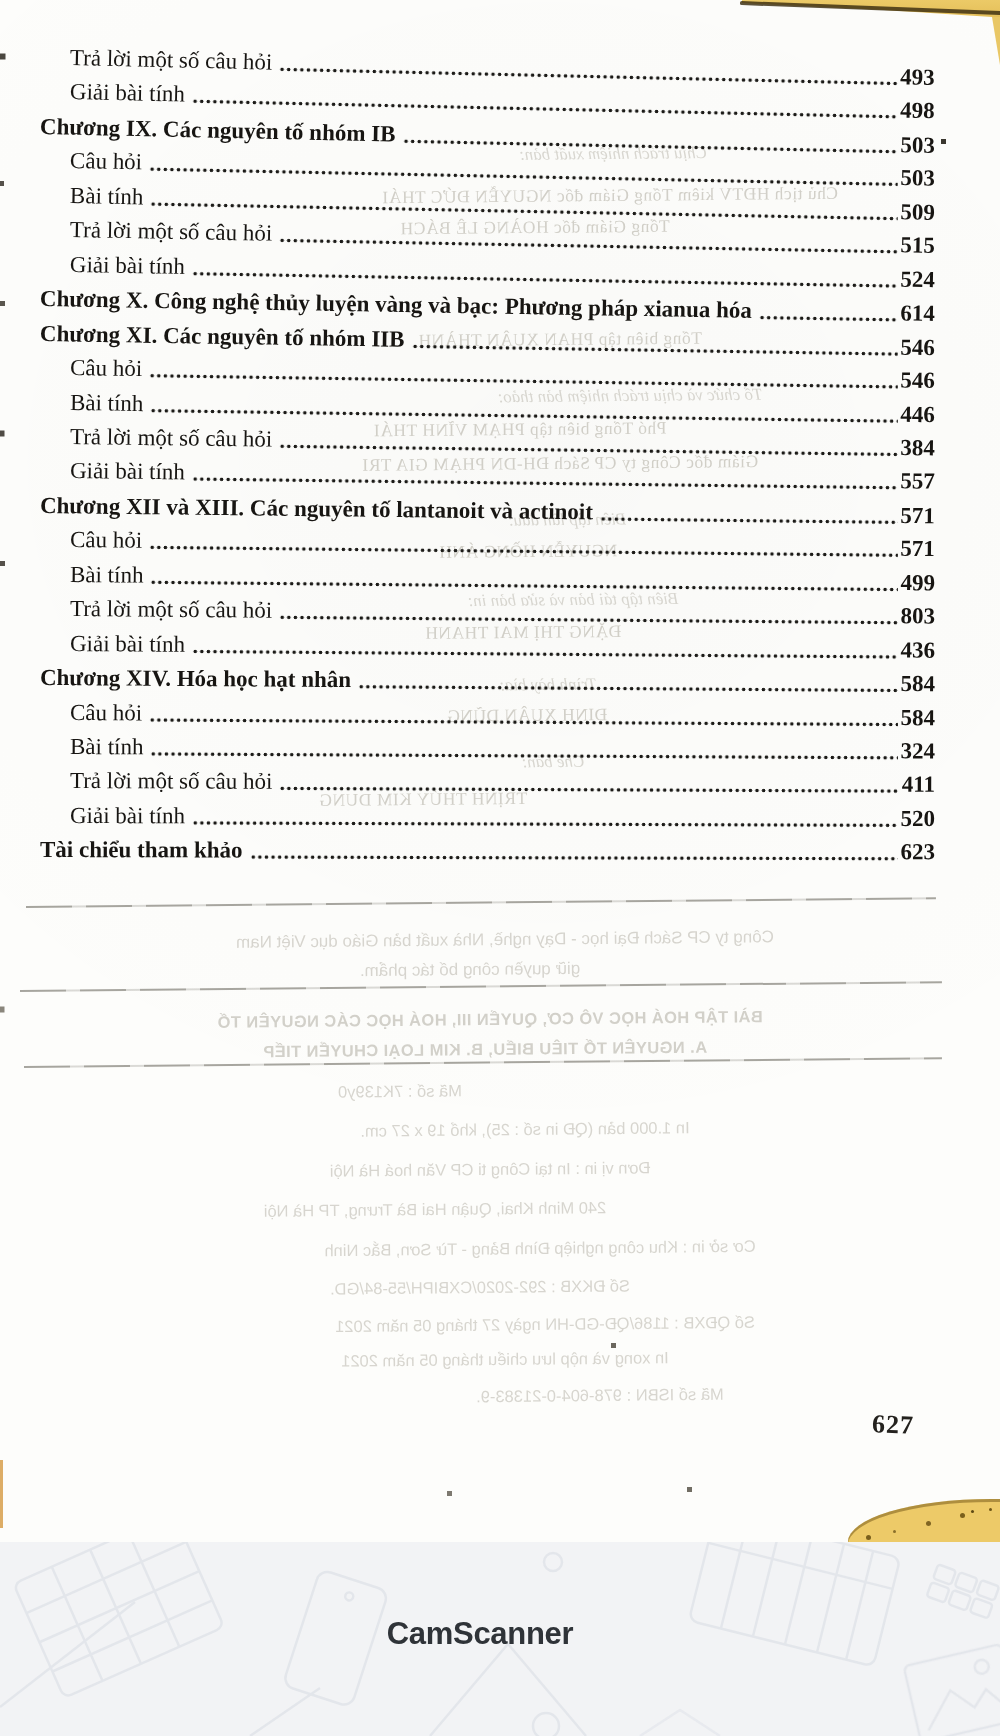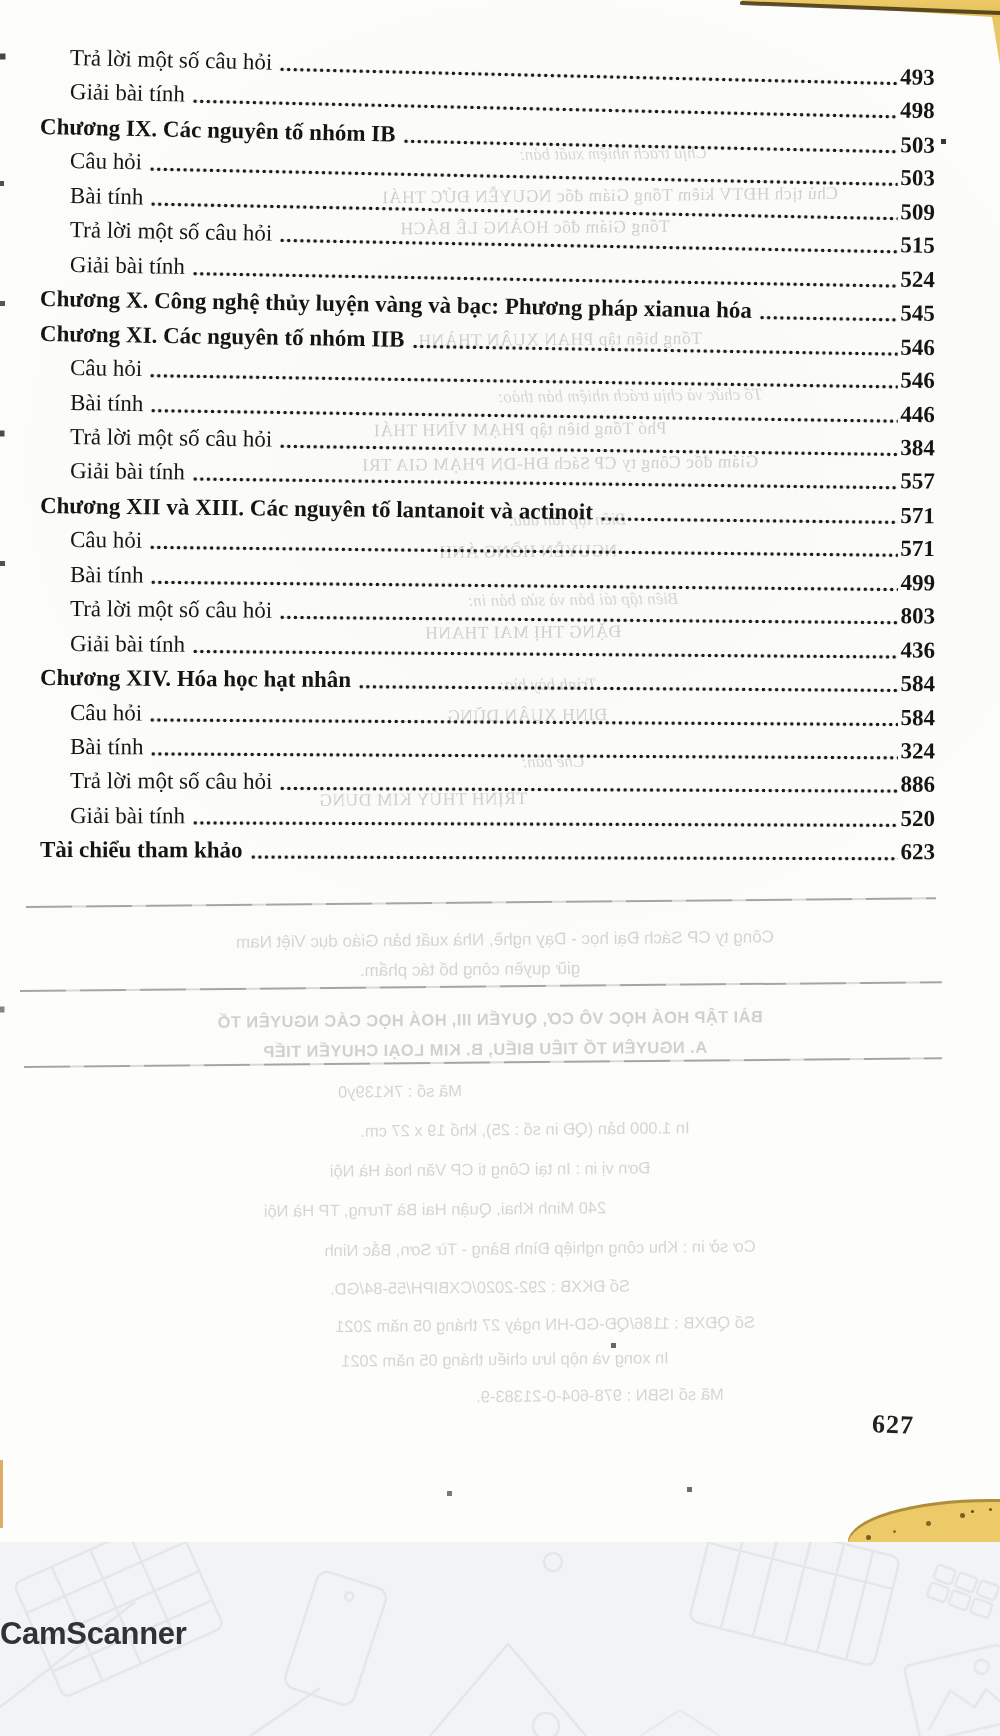--- a/index.html
+++ b/index.html
@@ -47,21 +47,21 @@
   .toc-row.lvl1 .lbl{font-weight:500;}
   .leader{flex:1;height:9px;margin:0 3px 3px 7px;
           background-image:radial-gradient(circle,#1b1a17 1.65px,rgba(0,0,0,0) 2.05px);
           background-size:6.6px 9px;background-repeat:repeat-x;background-position:0 100%;}
   .pgnum{font-weight:600;white-space:nowrap;}
   .folio{position:absolute;left:872px;top:1410px;font-size:26px;font-weight:600;color:#24221e;
          transform:rotate(2deg);letter-spacing:1px;}
   
   .footer{position:absolute;left:0;top:1542px;width:1000px;height:194px;background:#f2f3f5;overflow:hidden;}
   .footer svg{position:absolute;left:0;top:0;}
-  .watermark{position:absolute;left:0;right:40px;top:74px;
+  .watermark{position:absolute;left:0;right:40px;top:74px;text-align:center;
              font-family:"Liberation Sans",sans-serif;font-size:31px;font-weight:bold;
              color:#2f3338;letter-spacing:-0.3px;}
 </style>
 </head>
 <body>
 
 <div class="stage">
 
   <div class="scan">
 
@@ -115,21 +115,21 @@
           <span class="pgnum">515</span>
         </div>
         <div class="toc-row lvl1" style="top: 248.7px; left: 70px; transform: rotate(1.01deg);">
           <span class="lbl">Giải bài tính</span>
           <span class="leader"></span>
           <span class="pgnum">524</span>
         </div>
         <div class="toc-row lvl0" style="top: 283.15px; left: 40px; transform: rotate(0.96deg);">
           <span class="lbl">Chương X. Công nghệ thủy luyện vàng và bạc: Phương pháp xianua hóa</span>
           <span class="leader"></span>
-          <span class="pgnum">545</span>
+          <span class="pgnum">614</span>
         </div>
         <div class="toc-row lvl0" style="top: 317.6px; left: 40px; transform: rotate(0.91deg);">
           <span class="lbl">Chương XI. Các nguyên tố nhóm IIB</span>
           <span class="leader"></span>
           <span class="pgnum">546</span>
         </div>
         <div class="toc-row lvl1" style="top: 352.05px; left: 70px; transform: rotate(0.86deg);">
           <span class="lbl">Câu hỏi</span>
           <span class="leader"></span>
           <span class="pgnum">546</span>
@@ -185,21 +185,21 @@
           <span class="pgnum">584</span>
         </div>
         <div class="toc-row lvl1" style="top: 731px; left: 70px; transform: rotate(0.3deg);">
           <span class="lbl">Bài tính</span>
           <span class="leader"></span>
           <span class="pgnum">324</span>
         </div>
         <div class="toc-row lvl1" style="top: 765.45px; left: 70px; transform: rotate(0.25deg);">
           <span class="lbl">Trả lời một số câu hỏi</span>
           <span class="leader"></span>
-          <span class="pgnum">886</span>
+          <span class="pgnum">411</span>
         </div>
         <div class="toc-row lvl1" style="top: 799.9px; left: 70px; transform: rotate(0.2deg);">
           <span class="lbl">Giải bài tính</span>
           <span class="leader"></span>
           <span class="pgnum">520</span>
         </div>
         <div class="toc-row lvl0" style="top: 834.35px; left: 40px; transform: rotate(0.15deg);">
           <span class="lbl">Tài chiểu tham khảo</span>
           <span class="leader"></span>
           <span class="pgnum">623</span>

